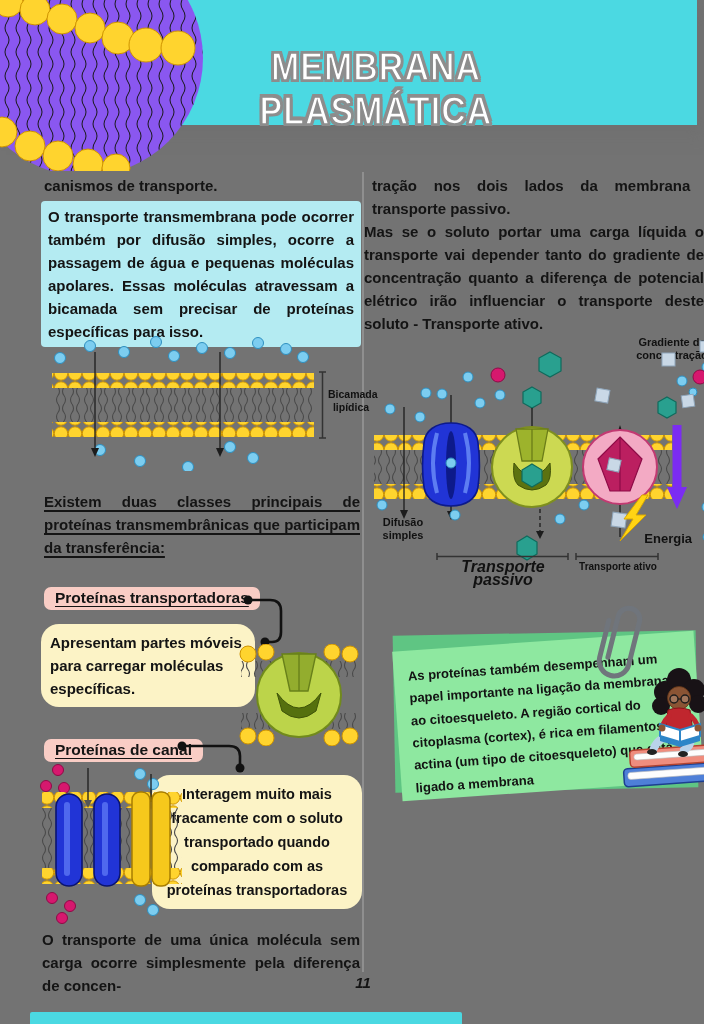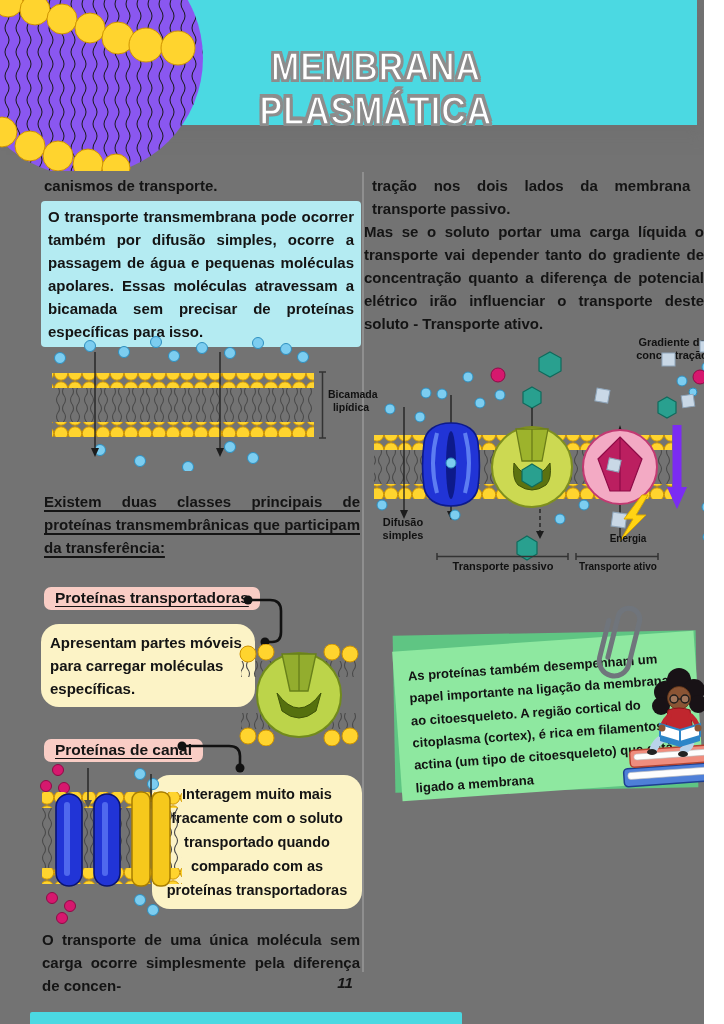--- a/index.html
+++ b/index.html
@@ -16,21 +16,21 @@
         text-decoration:underline;text-underline-offset:3px;}
   .dlabel{font-weight:bold;font-size:11px;line-height:13px;text-align:center;color:#111;}
   #banner{position:absolute;left:0;top:0;width:697px;height:125px;background:var(--banner_teal);
           box-shadow:6px 9px 14px rgba(110,110,110,.5);}
   #title{position:absolute;left:178px;top:50px;width:396px;text-align:center;
          font-weight:bold;font-size:34px;letter-spacing:1px;color:#fff;transform:scaleY(1.12);
          -webkit-text-stroke:1.5px #8d8d8d;
          text-shadow:2px 2px 0 #8d8d8d,-2px -2px 0 #8d8d8d,2px -2px 0 #8d8d8d,-2px 2px 0 #8d8d8d,
                      0 2px 0 #8d8d8d,0 -2px 0 #8d8d8d,2px 0 0 #8d8d8d,-2px 0 0 #8d8d8d;}
   #divider{position:absolute;left:362px;top:172px;width:1.5px;height:800px;background:#8f8f8f;}
-  #page-number{position:absolute;left:328px;top:974px;width:34px;text-align:center;
+  #page-number{position:absolute;left:346px;top:974px;width:34px;text-align:center;
                font-weight:bold;font-style:italic;font-size:15px;}
   #note-back{position:absolute;left:394px;top:633px;width:303px;height:157px;
              background:#5fc583;transform:rotate(-1deg);}
   #note{position:absolute;left:397px;top:641px;width:302px;height:150px;box-sizing:border-box;
         background:var(--note_green);transform:rotate(-4deg);padding:15px 14px;
         font-weight:bold;font-size:13px;line-height:1.72;color:#131313;}
   #page-edge{position:absolute;left:30px;top:1012px;width:432px;height:12px;
              background:var(--banner_teal);border-radius:2px 2px 0 0;}
   
   .head{fill:var(--lipid_yellow);stroke:#cf9400;stroke-width:1;}
@@ -292,22 +292,22 @@
     </g>
 
     <path class="bracket" d="M67,216 v7 M67,219.5 H198 M198,216 v7"></path>
     <path class="bracket" d="M206,216 v7 M206,219.5 H288 M288,216 v7"></path>
   </svg>
 
   <div class="abs dlabel" style="left:374px;top:516px;width:58px;">
     <span>Difusão</span><br>
     <span>simples</span>
   </div>
-  <div class="abs dlabel" style="left:604px;top:532px;width:48px;font-size:10px;">Energia</div>
-  <div class="abs dlabel" style="left:437px;top:560px;width:132px;font-size:11px;">Transporte passivo</div>
+  <div class="abs dlabel" style="left:644px;top:532px;width:48px;font-size:13px;text-align:right;">Energia</div>
+  <div class="abs dlabel" style="left:437px;top:560px;width:132px;font-size:16px;font-style:italic;">Transporte passivo</div>
   <div class="abs dlabel" style="left:573px;top:560px;width:90px;font-size:10px;">Transporte ativo</div>
 
   <div id="note-back"></div>
   <div id="note">As proteínas também desempenham um papel importante na ligação da membrana ao citoesqueleto. A região cortical do citoplasma (cortex), é rica em filamentos de actina (um tipo de citoesqueleto) que está ligado a membrana</div>
 
   <svg class="abs" style="left:598px;top:602px;transform:rotate(14deg);" width="46" height="80" viewBox="0 0 46 80">
     <path d="M14,58 V16 a11,11 0 0 1 22,0 V60 a15,15 0 0 1 -30,0 V22" fill="none" stroke="#70757c" stroke-width="5" stroke-linecap="round"></path>
   </svg>
 
   <svg class="abs" style="left:616px;top:666px;" width="110" height="130" viewBox="0 0 110 130">

